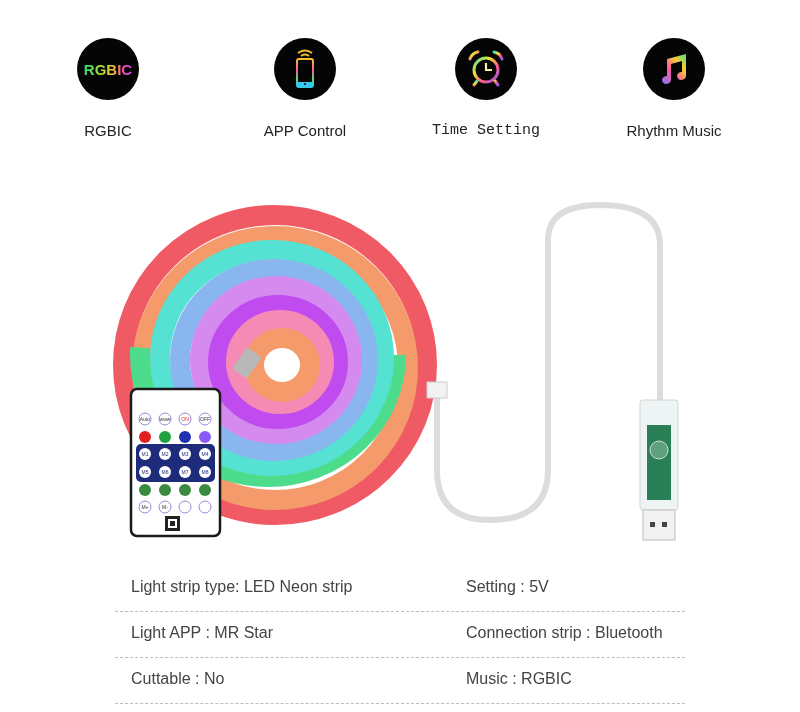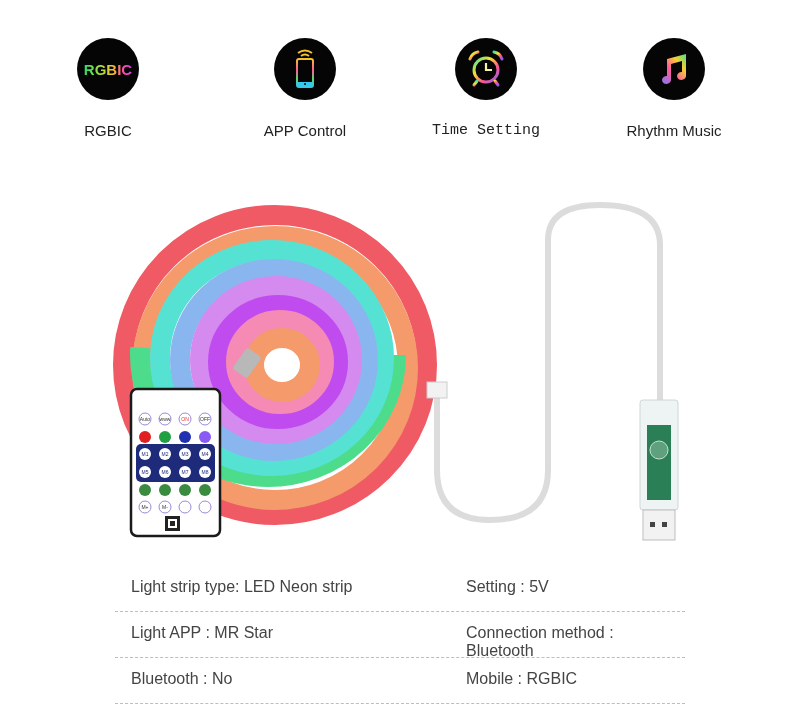--- a/index.html
+++ b/index.html
@@ -173,19 +173,19 @@
   </svg>
 </div>
 
 <div class="specs">
   <div class="spec-row">
     <span class="spec-cell spec-left">Light strip type: LED Neon strip</span>
     <span class="spec-cell spec-right">Setting : 5V</span>
   </div>
   <div class="spec-row">
     <span class="spec-cell spec-left">Light APP : MR Star</span>
-    <span class="spec-cell spec-right">Connection method : Bluetooth</span>
+    <span class="spec-cell spec-right">Connection strip : Bluetooth</span>
   </div>
   <div class="spec-row">
-    <span class="spec-cell spec-left">Bluetooth : No</span>
-    <span class="spec-cell spec-right">Mobile : RGBIC</span>
+    <span class="spec-cell spec-left">Cuttable : No</span>
+    <span class="spec-cell spec-right">Music : RGBIC</span>
   </div>
 </div>
 
 </body></html>

